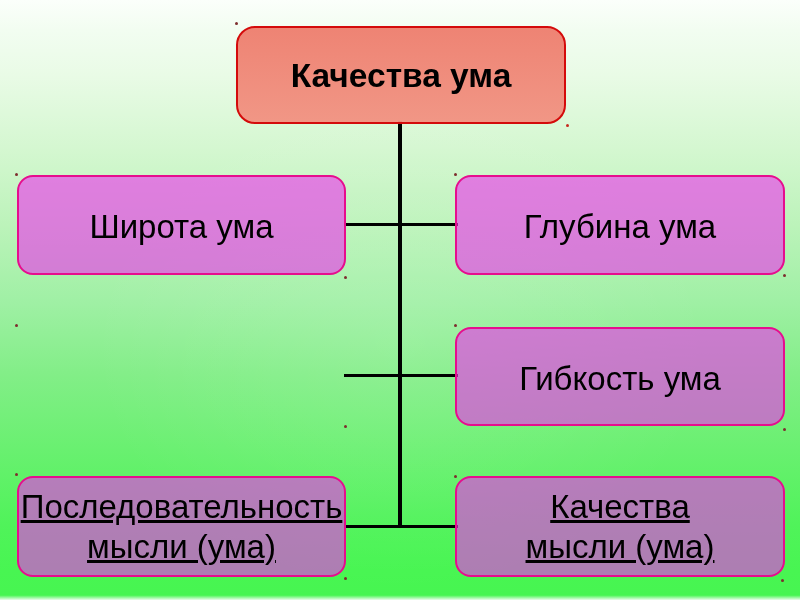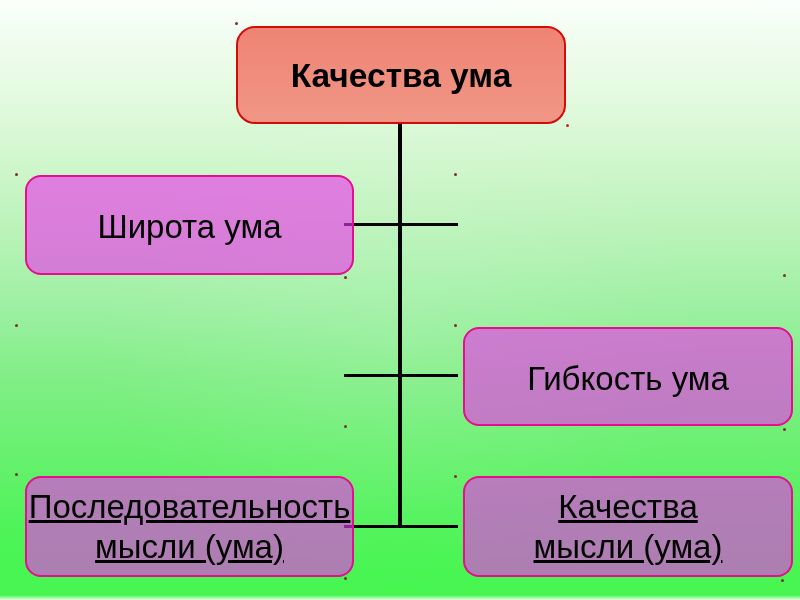--- a/index.html
+++ b/index.html
@@ -53,21 +53,20 @@
     border-radius: 19px;
     background: linear-gradient(180deg, rgba(238,125,109,0.95), rgba(242,145,129,0.95));
     font-weight: bold;
     font-size: 33.5px;
     padding-top: 2px;
   }
   .node-item {
     border: 2.4px solid #e60d8e;
     border-radius: 16px;
     background: rgba(235,54,238,0.62);
-    margin-left: 8px;
   }
   .col-left  { left: 17px;  width: 329px; }
   .col-right { left: 455px; width: 330px; }
   .node-single { padding-top: 4px; }
   .row-1 { top: 175px; height: 100px; }
   .row-2 { top: 327px; height: 99px;  }
   .row-3 { top: 476px; height: 101px; text-decoration: underline; }
 
   
   .dot {
@@ -93,20 +92,23 @@
   </div>
 
   <div class="node node-item node-single col-left row-1">
     <span>Широта ума</span>
   </div>
   <div class="node node-item col-left row-3">
     <span>Последовательность
 мысли (ума)</span>
   </div>
 
+  <div class="node node-item node-single col-right row-1">
+    <span>Глубина ума</span>
+  </div>
   <div class="node node-item node-single col-right row-2">
     <span>Гибкость ума</span>
   </div>
   <div class="node node-item col-right row-3">
     <span>Качества
 мысли (ума)</span>
   </div>
 
   <div class="dot" style="left:235px; top:22px;"></div>
   <div class="dot dot-red" style="left:566px; top:124px;"></div>

